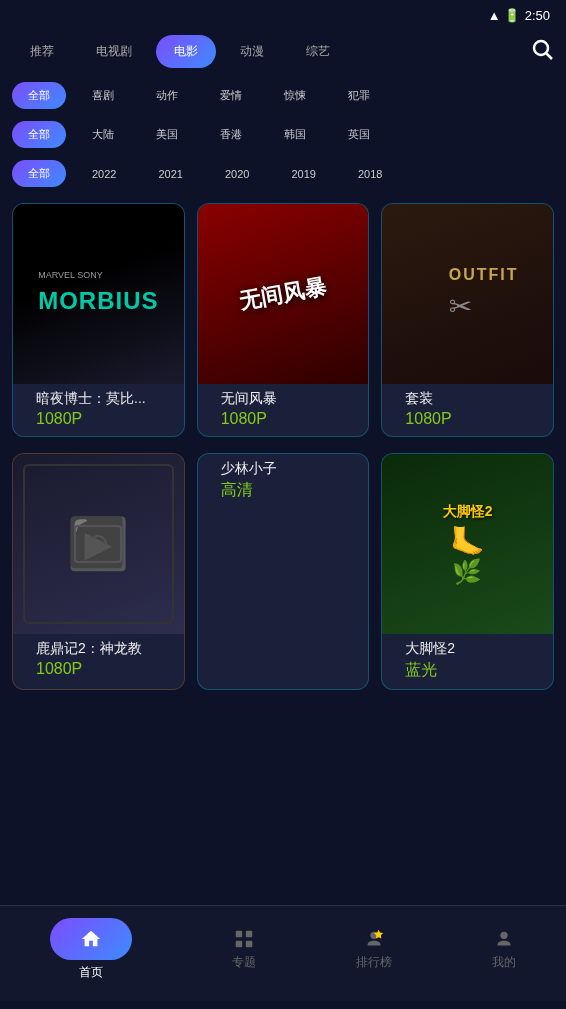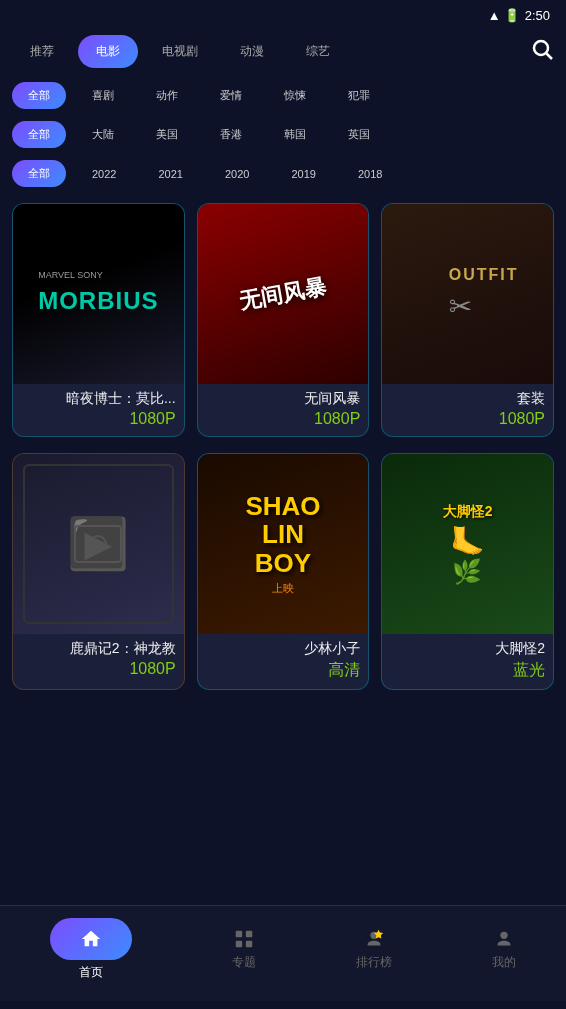--- a/index.html
+++ b/index.html
@@ -155,22 +155,21 @@
     .poster-shaolin {
       background: linear-gradient(160deg, #1a0a00 0%, #3d1a00 100%);
       display: flex; align-items: center; justify-content: center;
     }
     .poster-dajiaogui {
       background: linear-gradient(160deg, #0a2a0a 0%, #1a4a1a 100%);
       display: flex; align-items: center; justify-content: center;
     }
 
     .movie-info {
-      padding: 6px 8px 8px;
-      text-align: right;
+      padding: 6px 23px 8px;
     }
     .movie-title {
       font-size: 14px;
       color: #eee;
       white-space: nowrap;
       overflow: hidden;
       text-overflow: ellipsis;
     }
     .movie-quality {
       font-size: 16px;
@@ -226,22 +225,22 @@
 <div class="status-bar">
   <div class="status-icons">
     <span>▲</span>
     <span>🔋</span>
     <span>2:50</span>
   </div>
 </div>
 
 <div class="nav-tabs">
   <button class="nav-tab">推荐</button>
+  <button class="nav-tab">电视剧</button>
   <button class="nav-tab active">电影</button>
-  <button class="nav-tab">电视剧</button>
   <button class="nav-tab">动漫</button>
   <button class="nav-tab">综艺</button>
   <button class="search-btn">
     <svg width="24" height="24" viewBox="0 0 24 24" fill="none" stroke="white" stroke-width="2.5">
       <circle cx="11" cy="11" r="7"></circle>
       <line x1="16.5" y1="16.5" x2="22" y2="22"></line>
     </svg>
   </button>
 </div>
 
@@ -328,28 +327,20 @@
           </svg>
         </div>
       </div>
       <div class="movie-info">
         <div class="movie-title">鹿鼎记2：神龙教</div>
         <div class="movie-quality">1080P</div>
       </div>
     </div>
 
     <div class="movie-card" style="border-color:#00e5ff44;">
-      <div class="movie-thumb poster-shaolin">
-        <div style="text-align:center;padding:10px;">
-          <div style="font-size:26px;font-weight:900;color:#ffcc00;line-height:1.1;text-shadow:2px 2px 4px #000;">
-            SHAO<br>LIN<br>BOY
-          </div>
-          <div style="font-size:11px;color:#ff8800;margin-top:4px;">上映</div>
-        </div>
-      </div>
       <div class="movie-info">
         <div class="movie-title">少林小子</div>
         <div class="movie-quality">高清</div>
       </div>
     </div>
 
     <div class="movie-card" style="border-color:#00e5ff44;">
       <div class="movie-thumb poster-dajiaogui">
         <div style="text-align:center;">
           <div style="font-size:14px;color:#ffcc00;font-weight:bold;text-shadow:1px 1px 3px #000;">大脚怪2</div>

